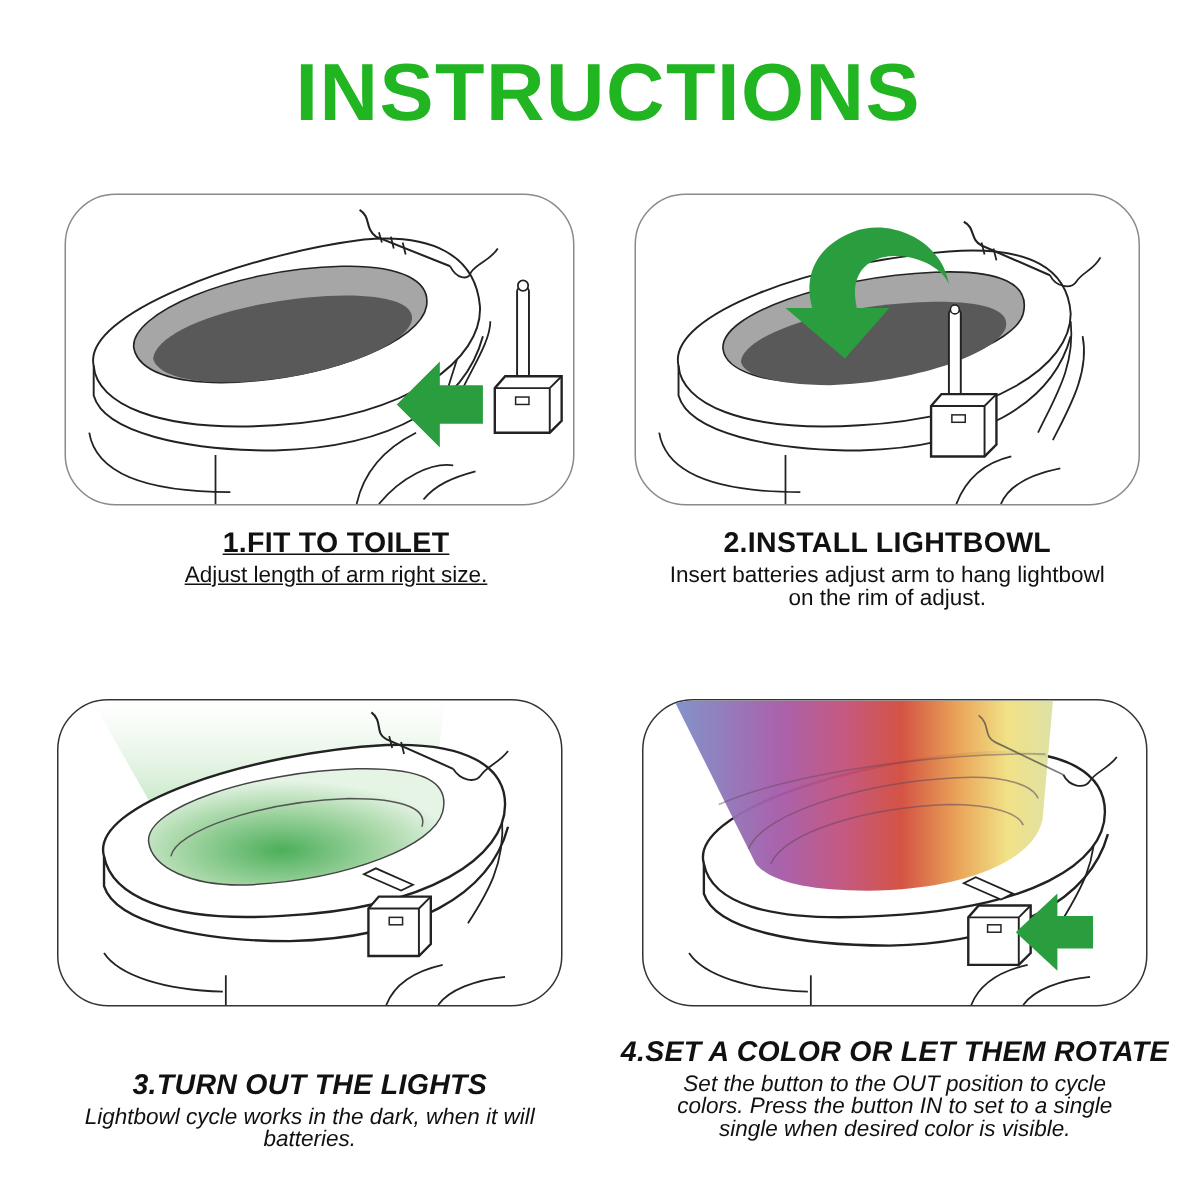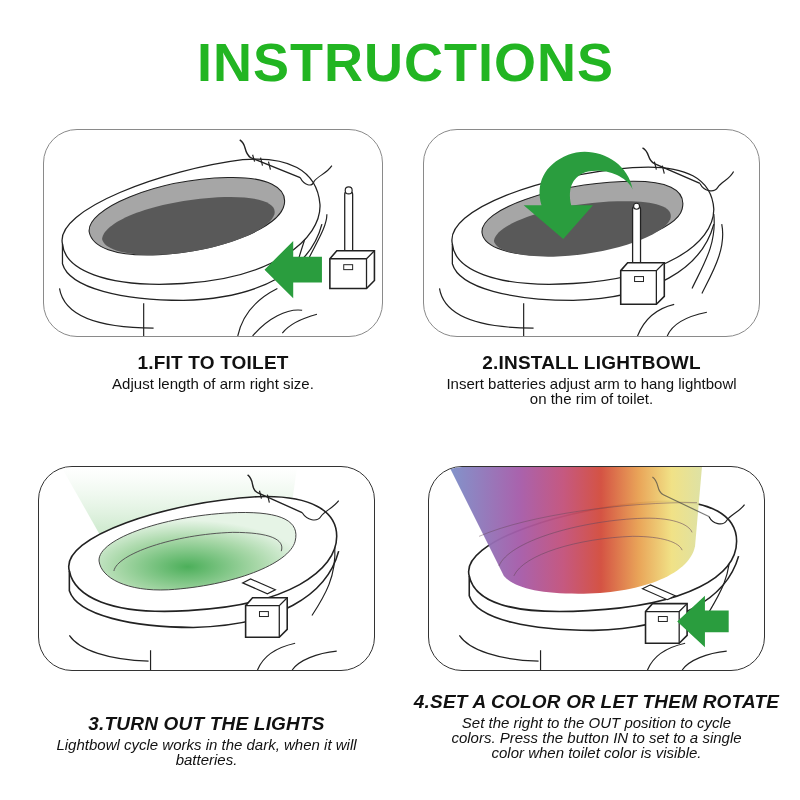--- a/index.html
+++ b/index.html
@@ -46,21 +46,21 @@
 
     <rect x="303" y="62" width="8" height="62" rx="3" fill="#fff" stroke="#222" stroke-width="1.3"></rect>
     <circle cx="307" cy="61" r="3.5" fill="#fff" stroke="#222" stroke-width="1.2"></circle>
     <path d="M288 130 L295 122 L333 122 L333 152 L325 160 L288 160 Z" fill="#fff" stroke="#222" stroke-width="1.6"></path>
     <path d="M288 130 L325 130 L333 122 M325 130 L325 160" fill="none" stroke="#222" stroke-width="1.3"></path>
     <rect x="302" y="136" width="9" height="5" fill="#fff" stroke="#222" stroke-width="1"></rect>
 
     <path d="M280 128 L251 128 L251 112 L222 141 L251 170 L251 154 L280 154 Z" fill="#2a9d3e"></path>
   </svg>
 </div>
-<div class="caption" style="left:43px; top:352px; width:340px;">
+<div class="caption" style="left:54px; top:352px; width:340px;text-decoration:underline;">
   <div class="cap-head">1.FIT TO TOILET</div>
   <div class="cap-body">Adjust length of arm right size.</div>
 </div>
 
 <div class="panel" style="left:423px; top:129px; width:337px; height:208px;">
   <svg viewBox="0 0 337 208">
     <path d="M15 160 C20 190, 60 200, 110 200" fill="none" stroke="#222" stroke-width="1.2"></path>
     <path d="M100 208 L100 175" fill="none" stroke="#222" stroke-width="1.2"></path>
     <path d="M215 208 C222 190, 235 180, 252 176" fill="none" stroke="#222" stroke-width="1.2"></path>
     <path d="M245 208 C250 196, 265 188, 285 184" fill="none" stroke="#222" stroke-width="1.2"></path>
@@ -82,21 +82,21 @@
     <path d="M198 142 L234 142 L242 134 M234 142 L234 176" fill="none" stroke="#222" stroke-width="1.3"></path>
     <rect x="212" y="148" width="9" height="5" fill="#fff" stroke="#222" stroke-width="1"></rect>
 
     <path d="M210 60 C205 30, 170 15, 145 25 C120 35, 112 55, 118 76 L100 76 L140 110 L170 76 L148 76 C144 58, 150 46, 165 42 C185 38, 205 48, 210 60 Z" fill="#2a9d3e"></path>
   </svg>
 </div>
 <div class="caption" style="left:423px; top:352px; width:337px;text-align:center;">
   <div class="cap-head">2.INSTALL LIGHTBOWL</div>
   <div class="cap-body">
     <div>Insert batteries adjust arm to hang lightbowl</div>
-    <div>on the rim of toilet.</div>
+    <div>on the rim of adjust.</div>
   </div>
 </div>
 
 <div class="panel dark" style="left:38px; top:466px; width:337px; height:205px;">
   <svg viewBox="0 0 337 205">
     <defs>
       <linearGradient id="beamGreen" x1="0" y1="0" x2="0" y2="1">
         <stop offset="0" stop-color="#ffffff" stop-opacity="0.6"></stop>
         <stop offset="0.5" stop-color="#c9e8c9"></stop>
         <stop offset="1" stop-color="#a8d8a8"></stop>
@@ -175,17 +175,17 @@
     <path d="M218 146 L225 138 L260 138 L260 170 L252 178 L218 178 Z" fill="#fff" stroke="#222" stroke-width="1.6"></path>
     <path d="M218 146 L252 146 L260 138 M252 146 L252 178" fill="none" stroke="#222" stroke-width="1.3"></path>
     <rect x="231" y="151" width="9" height="5" fill="#fff" stroke="#222" stroke-width="1"></rect>
 
     <path d="M302 145 L278 145 L278 130 L250 156 L278 182 L278 167 L302 167 Z" fill="#2a9d3e"></path>
   </svg>
 </div>
 <div class="caption" style="left:408px; top:691px; width:377px;font-style:italic;">
   <div class="cap-head">4.SET A COLOR OR LET THEM ROTATE</div>
   <div class="cap-body">
-    <div>Set the right to the OUT position to cycle</div>
+    <div>Set the button to the OUT position to cycle</div>
     <div>colors. Press the button IN to set to a single</div>
-    <div>color when toilet color is visible.</div>
+    <div>single when desired color is visible.</div>
   </div>
 </div>
 
 </body></html>

